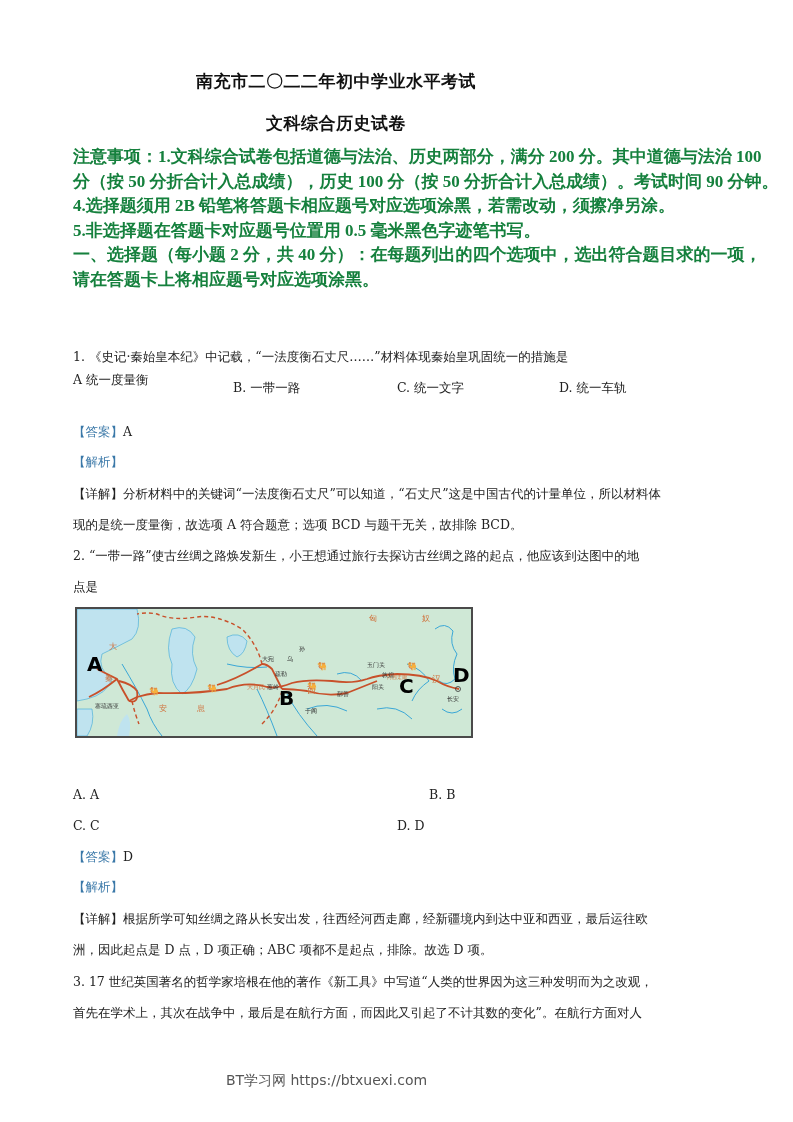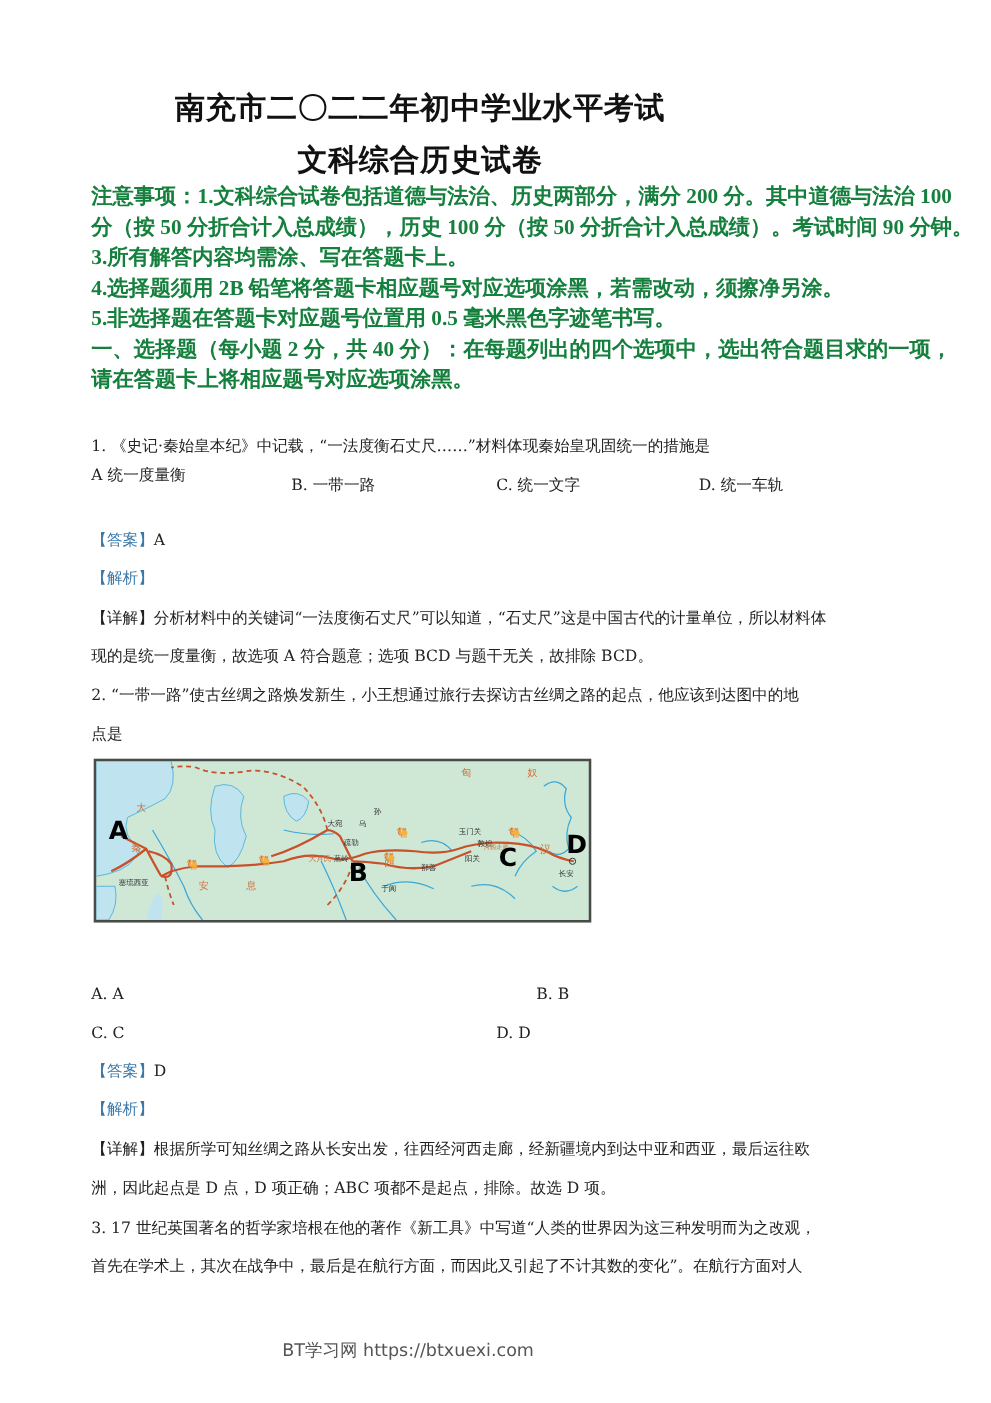--- a/index.html
+++ b/index.html
@@ -1,20 +1,20 @@
 <!DOCTYPE html>
 <html><head>
 <meta charset="utf-8">
 <style>
   html, body { margin: 0; padding: 0; background: #ffffff; }
   body { width: 793px; height: 1122px; position: relative; overflow: hidden;
          font-family: "DejaVu Serif", "Liberation Serif", serif; color: #111; }
   .abs { position: absolute; }
   .title { left: 0; width: 672px; text-align: center; font-family: "DejaVu Sans", sans-serif;
-           font-weight: bold; font-size: 24px; color: #111; letter-spacing: 0.5px; }
+           font-weight: bold; font-size: 17px; color: #111; letter-spacing: 0.5px; }
   .notice { left: 73px; width: 660px; font-family: Liberation Serif, serif; font-weight: bold;
             font-size: 17px; line-height: 24.5px; color: #15803d; }
   .notice p { margin: 0; white-space: nowrap; }
   .body-text { left: 73px; width: 660px; font-size: 12.5px; line-height: 31px; color: #222; }
   .body-text p { margin: 0; white-space: nowrap; }
   .opt { font-size: 12.5px; color: #222; white-space: nowrap; }
   .tag { color: #3a78a8; }
   .map { left: 75px; top: 607px; width: 398px; height: 131px; border: 2px solid #4a4a4a;
          background: #cfe8d6; overflow: hidden; box-sizing: border-box; }
   .map svg { display: block; }
@@ -24,21 +24,20 @@
 </style>
 </head>
 <body>
 
 <div class="abs title" style="top:70px;">南充市二〇二二年初中学业水平考试</div>
 <div class="abs title" style="top:112px;">文科综合历史试卷</div>
 
 <div class="abs notice" style="top:145px;">
   <p>注意事项：1.文科综合试卷包括道德与法治、历史两部分，满分 200 分。其中道德与法治 100</p>
   <p>分（按 50 分折合计入总成绩），历史 100 分（按 50 分折合计入总成绩）。考试时间 90 分钟。</p>
-  <p>3.所有解答内容均需涂、写在答题卡上。</p>
   <p>4.选择题须用 2B 铅笔将答题卡相应题号对应选项涂黑，若需改动，须擦净另涂。</p>
   <p>5.非选择题在答题卡对应题号位置用 0.5 毫米黑色字迹笔书写。</p>
   <p>一、选择题（每小题 2 分，共 40 分）：在每题列出的四个选项中，选出符合题目求的一项，</p>
   <p>请在答题卡上将相应题号对应选项涂黑。</p>
 </div>
 
 <div class="abs body-text" style="top:341px;">
   <p>1. 《史记·秦始皇本纪》中记载，“一法度衡石丈尺……”材料体现秦始皇巩固统一的措施是</p>
 </div>
 <div class="abs opt" style="left:73px; top:372px;">A  统一度量衡</div>

